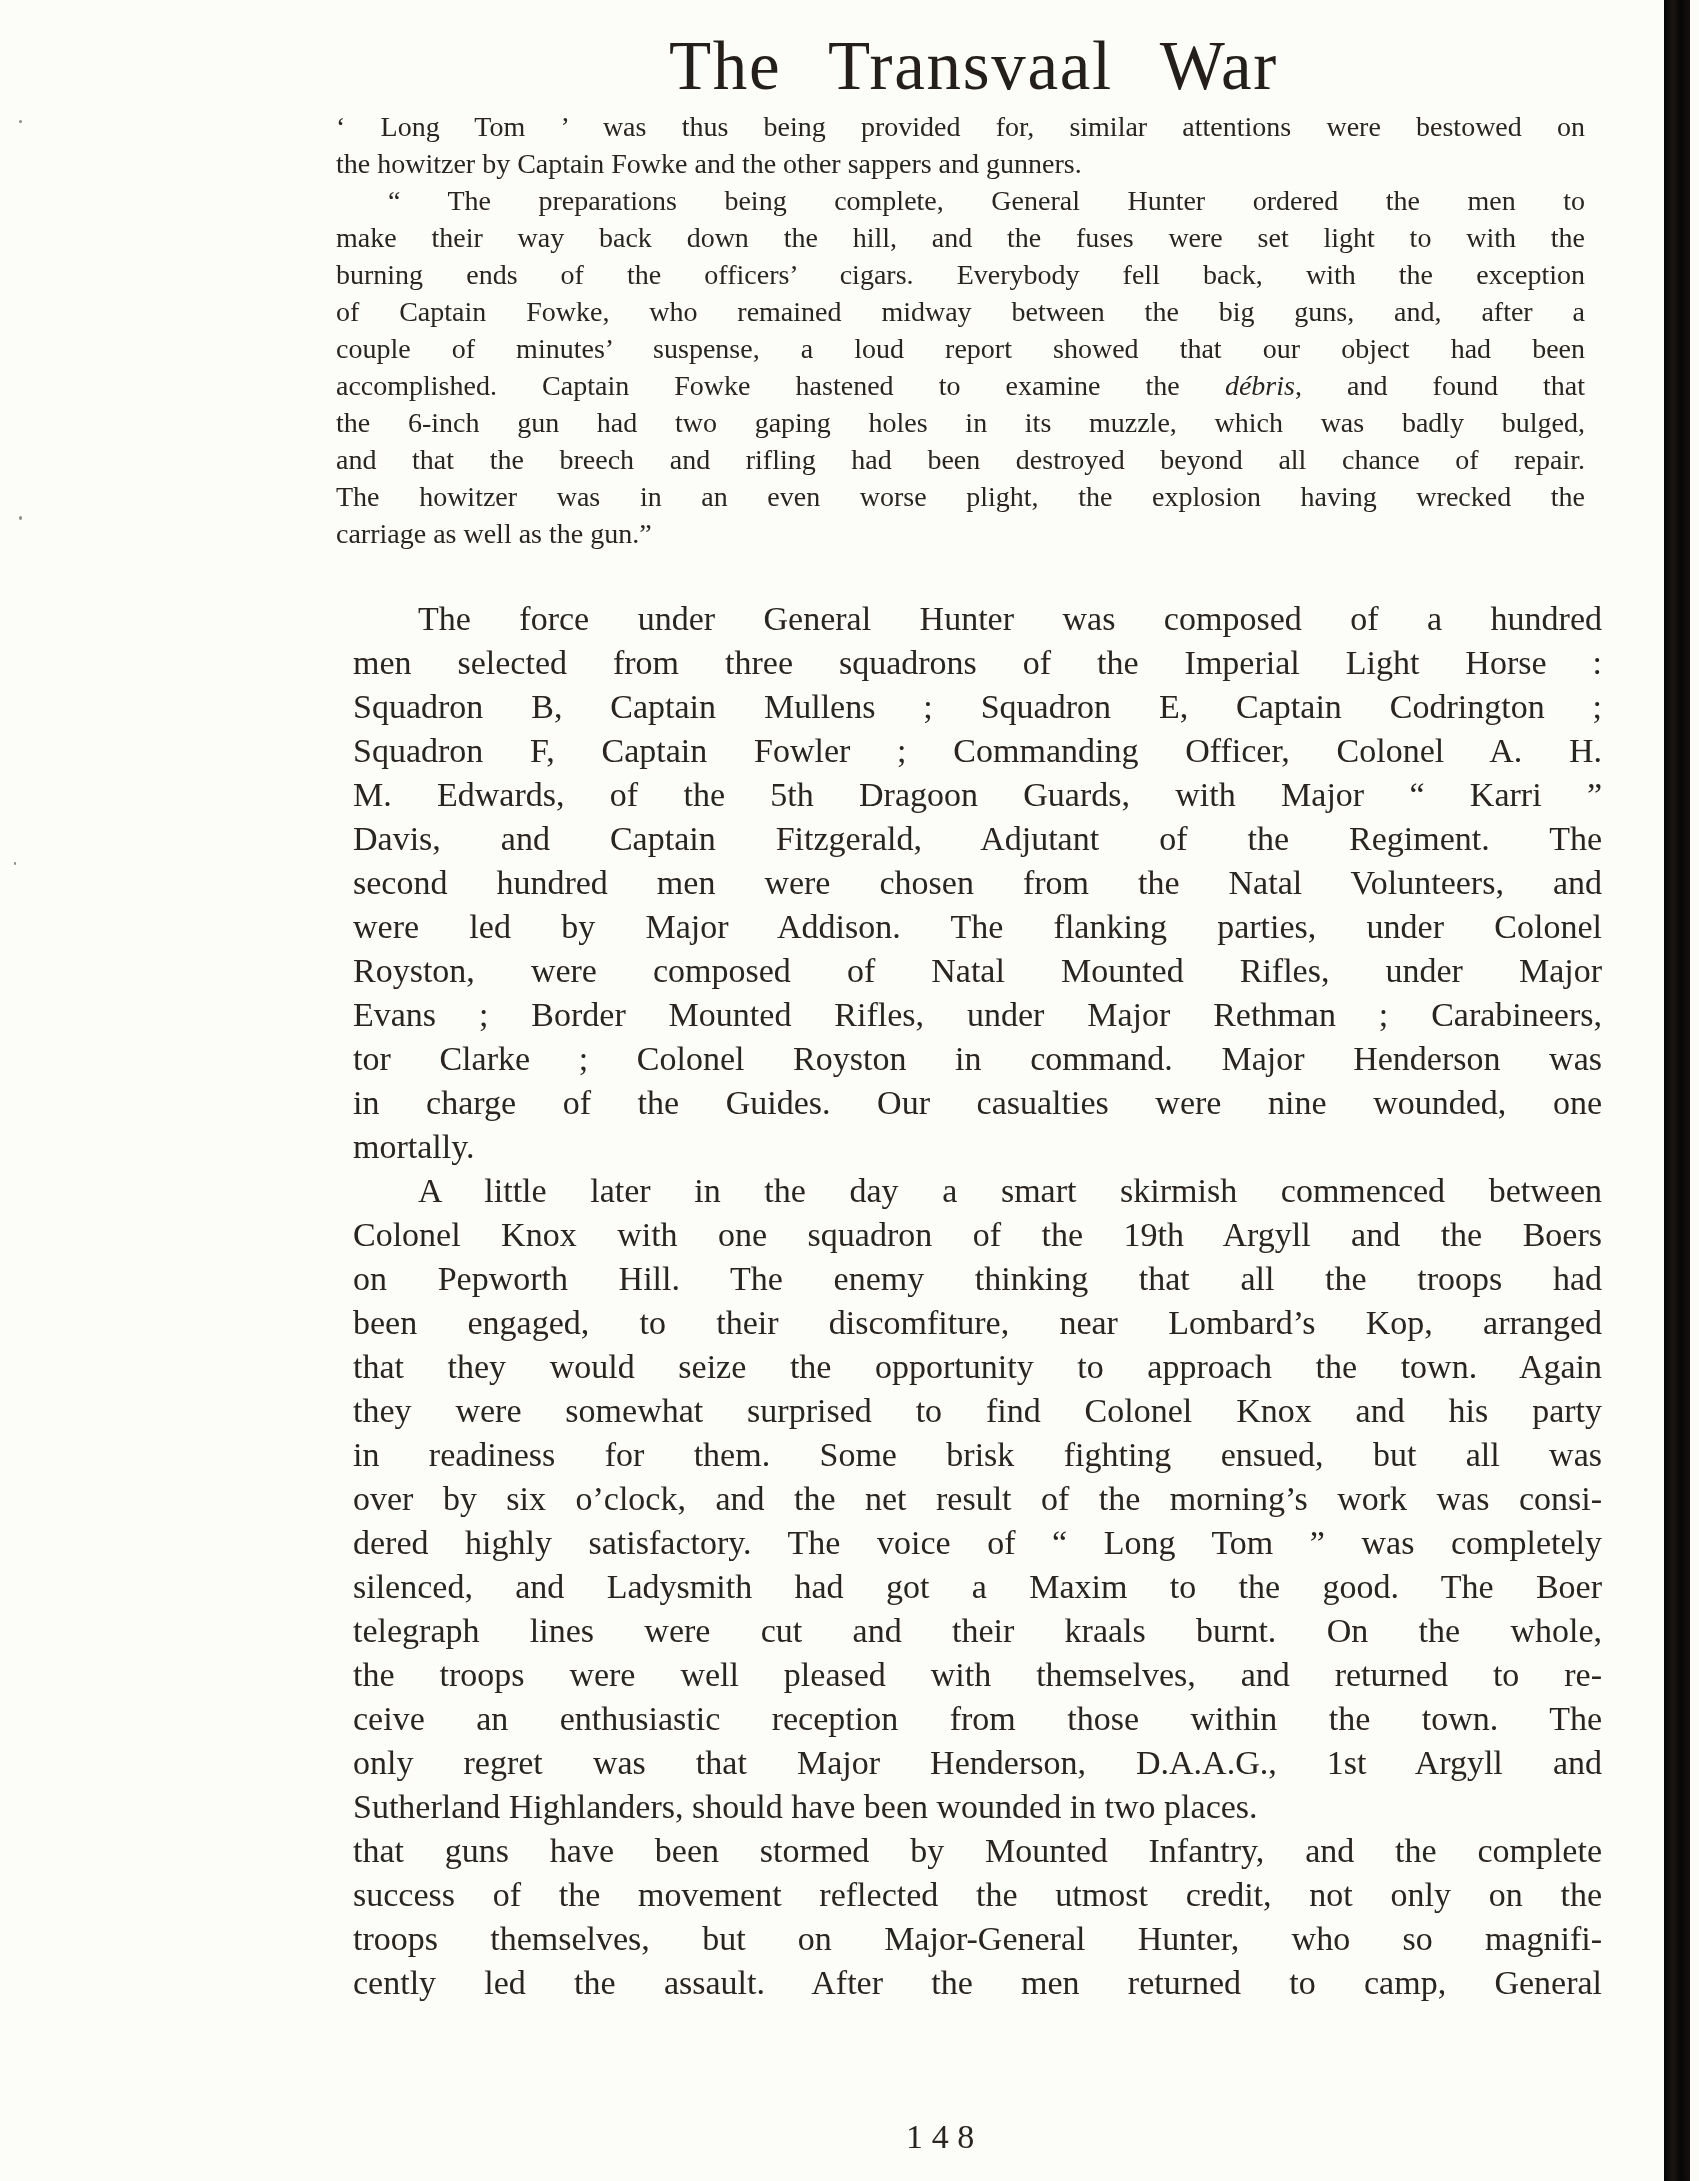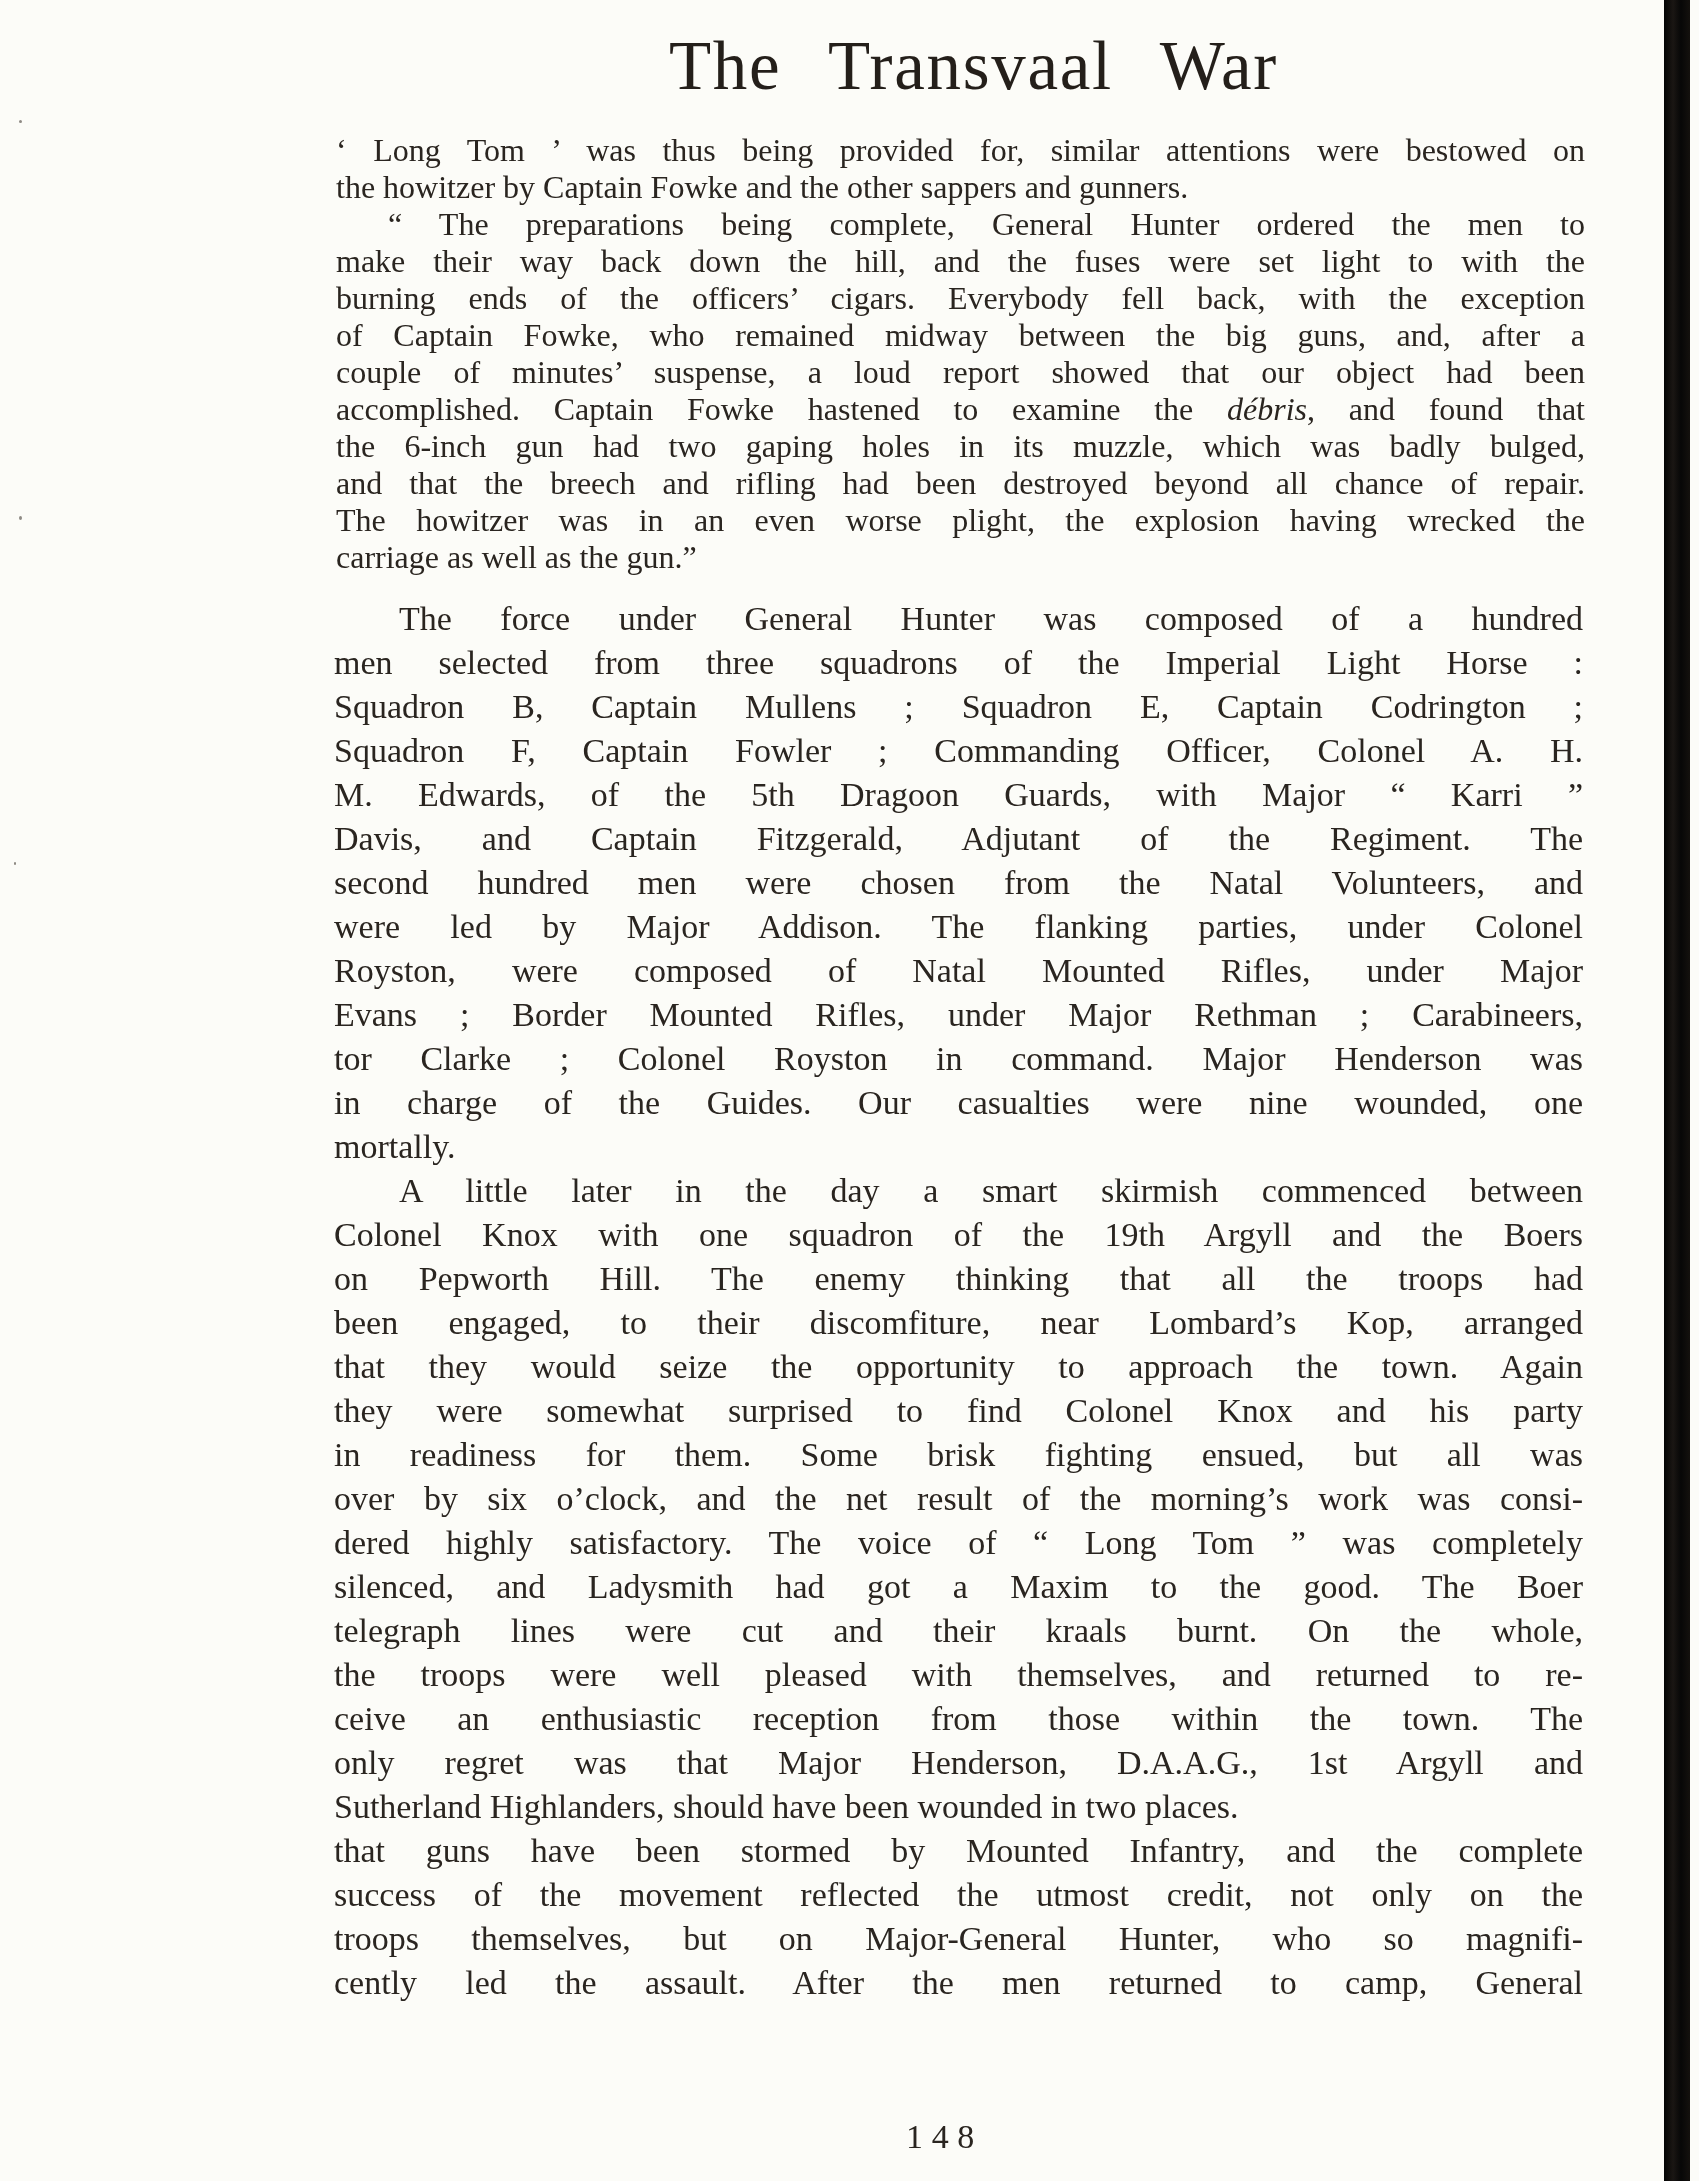--- a/index.html
+++ b/index.html
@@ -25,31 +25,31 @@
     text-align: center;
     font-weight: 400;
     font-size: 69px;
     line-height: 1.15;
     letter-spacing: 1.7px;
     word-spacing: 29px;
     color: #241f1a;
   }
   .quote-block {
     position: absolute;
-    top: 132px;
+    top: 108px;
     left: 336px;
     width: 1249px;
-    font-size: 32px;
+    font-size: 28px;
   }
   .quote-block .line { line-height: 37px; }
   .quote-block .line.indent { text-indent: 52px; }
   .body-text {
     position: absolute;
     top: 597px;
-    left: 334px;
+    left: 353px;
     width: 1249px;
     font-size: 34px;
   }
   .body-text .line { line-height: 44px; }
   .body-text .line.indent { text-indent: 65px; }
   .line {
     text-align: justify;
     text-align-last: justify;
   }
   .line.last { text-align-last: left; }

